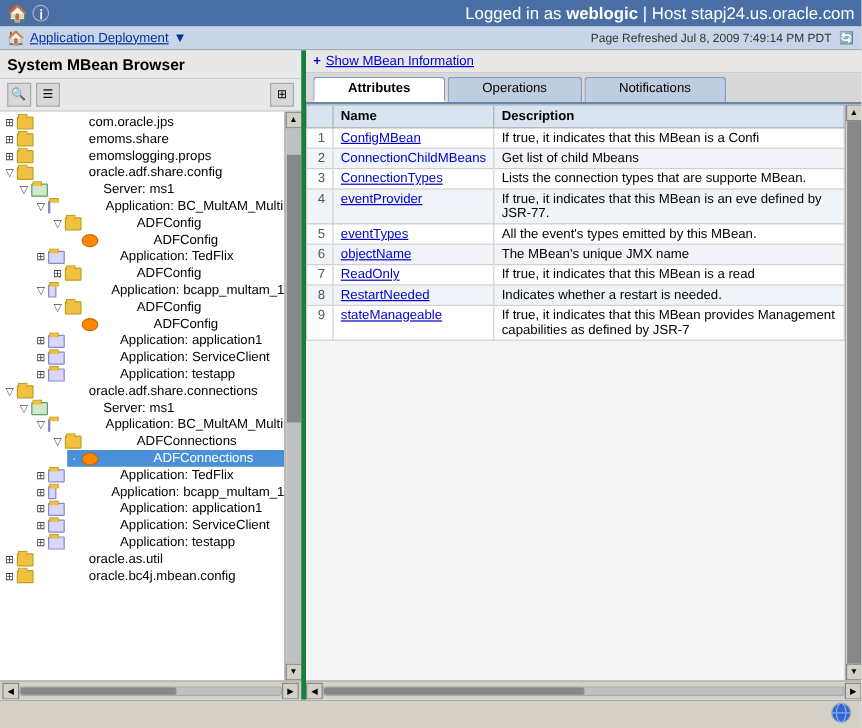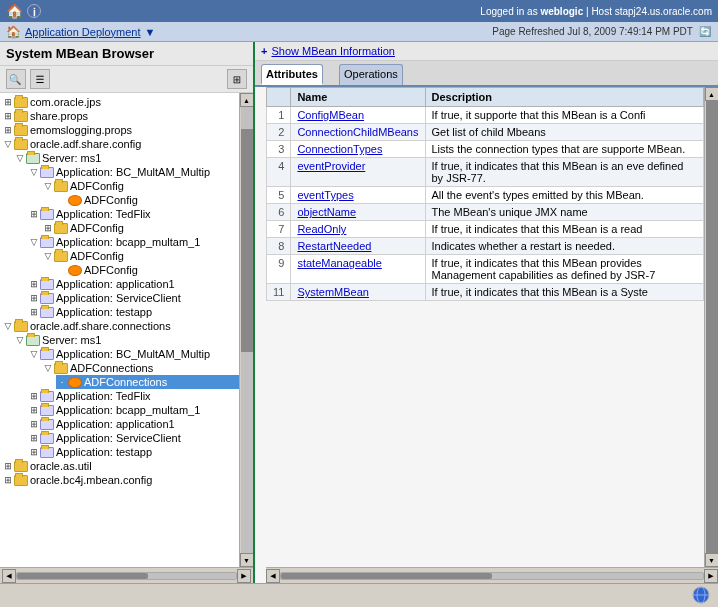--- a/index.html
+++ b/index.html
@@ -23,21 +23,21 @@
       height: 22px;
     }
     .top-header-left {
       display: flex;
       align-items: center;
       gap: 4px;
       font-size: 12px;
       font-weight: bold;
     }
     .top-header-right {
-      font-size: 10px;
+      font-size: 14px;
       text-align: left;
     }
 
     
     .sub-header {
       background: #c8d4e8;
       border-bottom: 1px solid #a0a0a0;
       display: flex;
       justify-content: space-between;
       align-items: center;
@@ -61,21 +61,21 @@
       display: flex;
       flex-direction: row;
       height: calc(607px - 22px - 20px - 24px);
     }
 
     
     .left-panel {
       width: 255px;
       min-width: 255px;
       background: #f0f0f0;
-      border-right: 2px solid #15803d;
+      border-right: 4px solid #15803d;
       display: flex;
       flex-direction: column;
       overflow: hidden;
     }
 
     .left-panel-title {
       font-size: 13px;
       font-weight: bold;
       padding: 4px 6px;
       color: #000;
@@ -128,20 +128,21 @@
       align-items: center;
       justify-content: center;
       font-size: 9px;
       color: #444;
       flex-shrink: 0;
     }
 
     .tree-label {
       color: #000;
       font-size: 11px;
+      margin-left: 44px;
     }
 
     
     .indent-0 { margin-left: 2px; }
     .indent-1 { margin-left: 14px; }
     .indent-2 { margin-left: 28px; }
     .indent-3 { margin-left: 42px; }
     .indent-4 { margin-left: 56px; }
 
     
@@ -182,28 +183,28 @@
     .tabs-bar {
       display: flex;
       gap: 0;
       background: #d8d8d8;
       border-bottom: 2px solid #6688aa;
       padding-top: 3px;
       padding-left: 6px;
     }
 
     .tab {
-      padding: 3px 4px;
+      padding: 3px 28px;
       background: #c0cce0;
       border: 1px solid #8899bb;
       border-bottom: none;
       cursor: pointer;
       font-size: 11px;
       color: #000;
-      margin-right: 16px;
+      margin-right: 2px;
       border-radius: 3px 3px 0 0;
     }
     .tab.active {
       background: white;
       border-bottom: 2px solid white;
       font-weight: bold;
     }
 
     table {
       width: 100%;
@@ -374,21 +375,20 @@
     }
     .selected-item .tree-label {
       color: white !important;
     }
 
     .right-content {
       display: flex;
       flex-direction: column;
       flex: 1;
       overflow: hidden;
-      padding-left: 11px;
     }
 
     .right-table-container {
       display: flex;
       flex: 1;
       overflow: hidden;
     }
 
     .table-scroll-area {
       flex: 1;
@@ -450,21 +450,21 @@
 
           <div class="tree-item indent-0">
             <span class="tree-expand">⊞</span>
             <span class="folder-icon-img"></span>
             <span class="tree-label">com.oracle.jps</span>
           </div>
 
           <div class="tree-item indent-0">
             <span class="tree-expand">⊞</span>
             <span class="folder-icon-img"></span>
-            <span class="tree-label">share.props</span>
+            <span class="tree-label">emoms.share</span>
           </div>
 
           <div class="tree-item indent-0">
             <span class="tree-expand">⊞</span>
             <span class="folder-icon-img"></span>
             <span class="tree-label">emomslogging.props</span>
           </div>
 
           <div class="tree-item indent-0">
             <span class="tree-expand">▽</span>
@@ -643,39 +643,42 @@
       <span style="color:#0000cc; font-weight:bold; cursor:pointer;">+</span>
       <span class="show-mbean-label">Show MBean Information</span>
     </div>
 
     <div class="tabs-bar">
       <div class="tab active">
         <span>Attributes</span>
       </div>
       <div class="tab">
         <span>Operations</span>
+      </div>
+      <div class="tab">
+        <span>Notifications</span>
       </div>
     </div>
 
     <div class="right-content">
       <div class="right-table-container">
         <div class="table-scroll-area">
           <table>
             <thead>
               <tr>
                 <th style="width:22px;"></th>
                 <th>Name</th>
                 <th>Description</th>
               </tr>
             </thead>
             <tbody id="table-body">
             <tr>
                   <td class="row-num">1</td>
                   <td class="attr-name" style="cursor: pointer; text-decoration: underline;">ConfigMBean</td>
-                  <td class="attr-desc">If true, it supporte that this MBean is a Confi</td>
+                  <td class="attr-desc">If true, it indicates that this MBean is a Confi</td>
                 </tr>
                 <tr>
                   <td class="row-num">2</td>
                   <td class="attr-name" style="cursor: pointer; ">ConnectionChildMBeans</td>
                   <td class="attr-desc">Get list of child Mbeans</td>
                 </tr>
                 <tr>
                   <td class="row-num">3</td>
                   <td class="attr-name" style="cursor: pointer; text-decoration: underline; margin-left: 16px;">ConnectionTypes</td>
                   <td class="attr-desc">Lists the connection types that are supporte MBean.</td>
@@ -702,25 +705,20 @@
                 </tr>
                 <tr>
                   <td class="row-num">8</td>
                   <td class="attr-name" style="cursor: pointer; text-decoration: underline;">RestartNeeded</td>
                   <td class="attr-desc">Indicates whether a restart is needed.</td>
                 </tr>
                 <tr>
                   <td class="row-num">9</td>
                   <td class="attr-name" style="cursor: pointer; text-decoration: underline;">stateManageable</td>
                   <td class="attr-desc">If true, it indicates that this MBean provides Management capabilities as defined by JSR-7</td>
-                </tr>
-                <tr>
-                  <td class="row-num">11</td>
-                  <td class="attr-name" style="cursor: pointer; text-decoration: underline;">SystemMBean</td>
-                  <td class="attr-desc">If true, it indicates that this MBean is a Syste</td>
                 </tr>
               </tbody>
           </table>
         </div>
 
         <div class="v-scrollbar" style="width:14px;">
           <div class="v-scroll-btn">▲</div>
           <div class="v-scroll-track">
             <div class="v-scroll-thumb" style="top:0; height:100%;"></div>
           </div>

